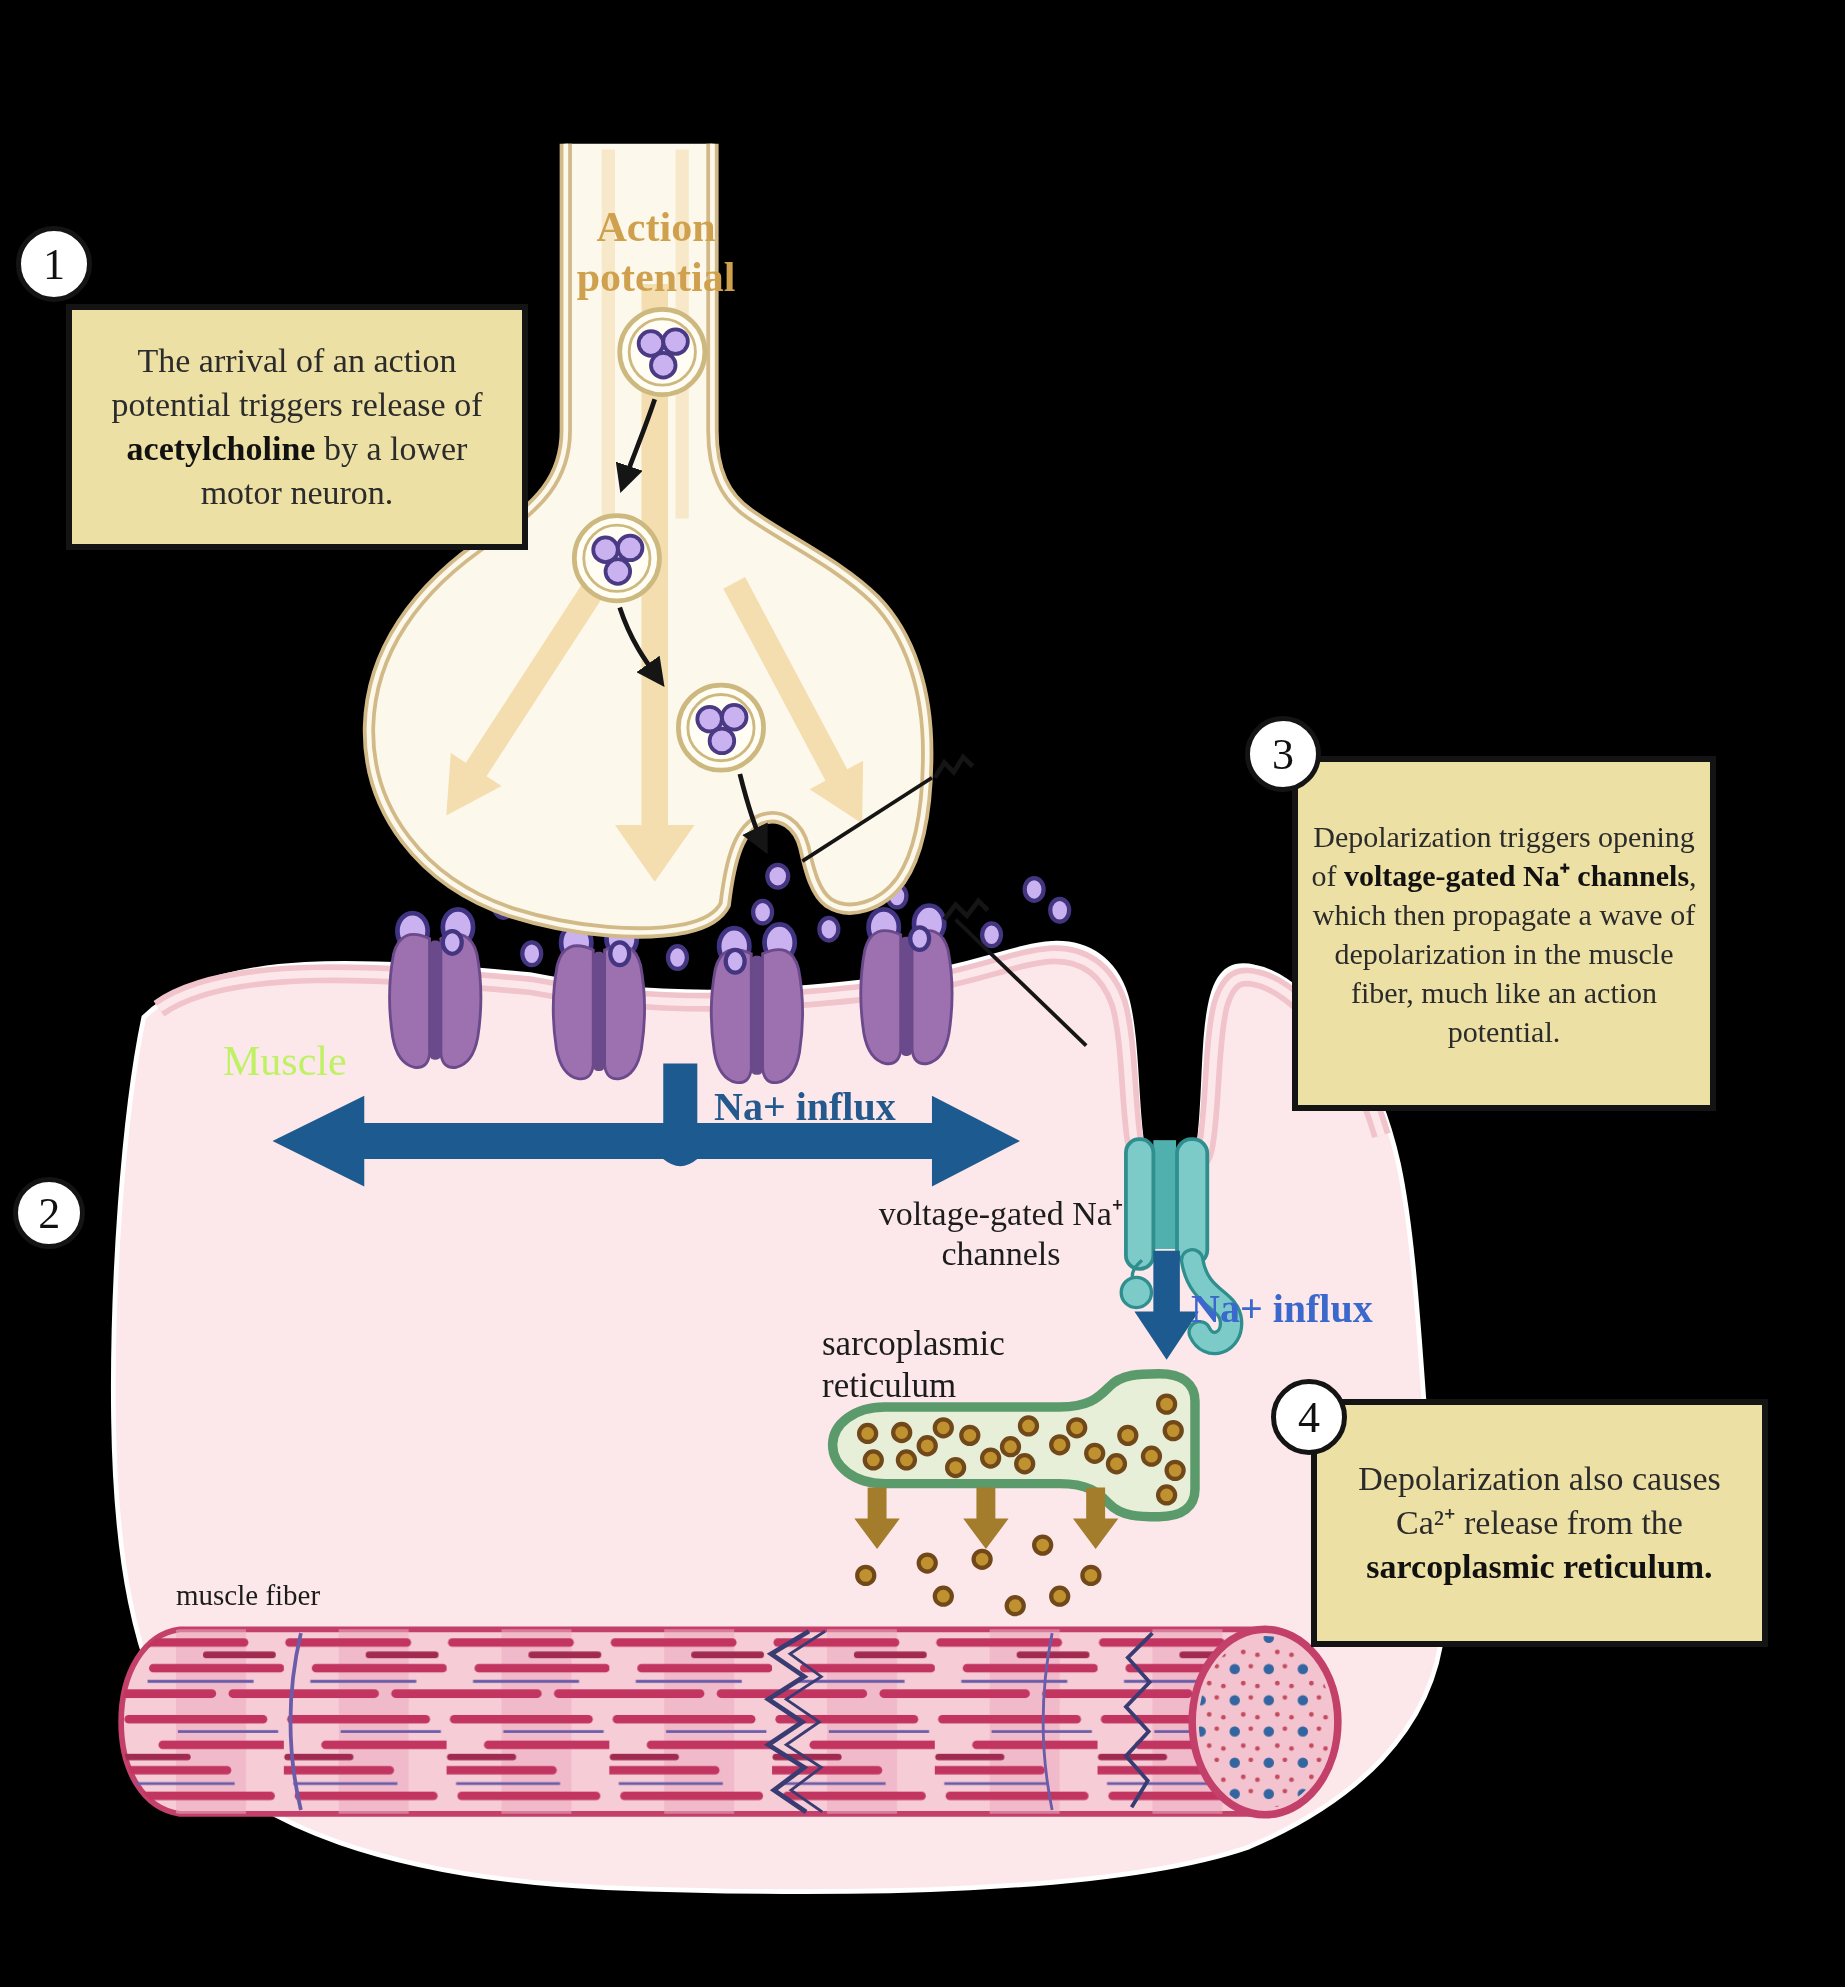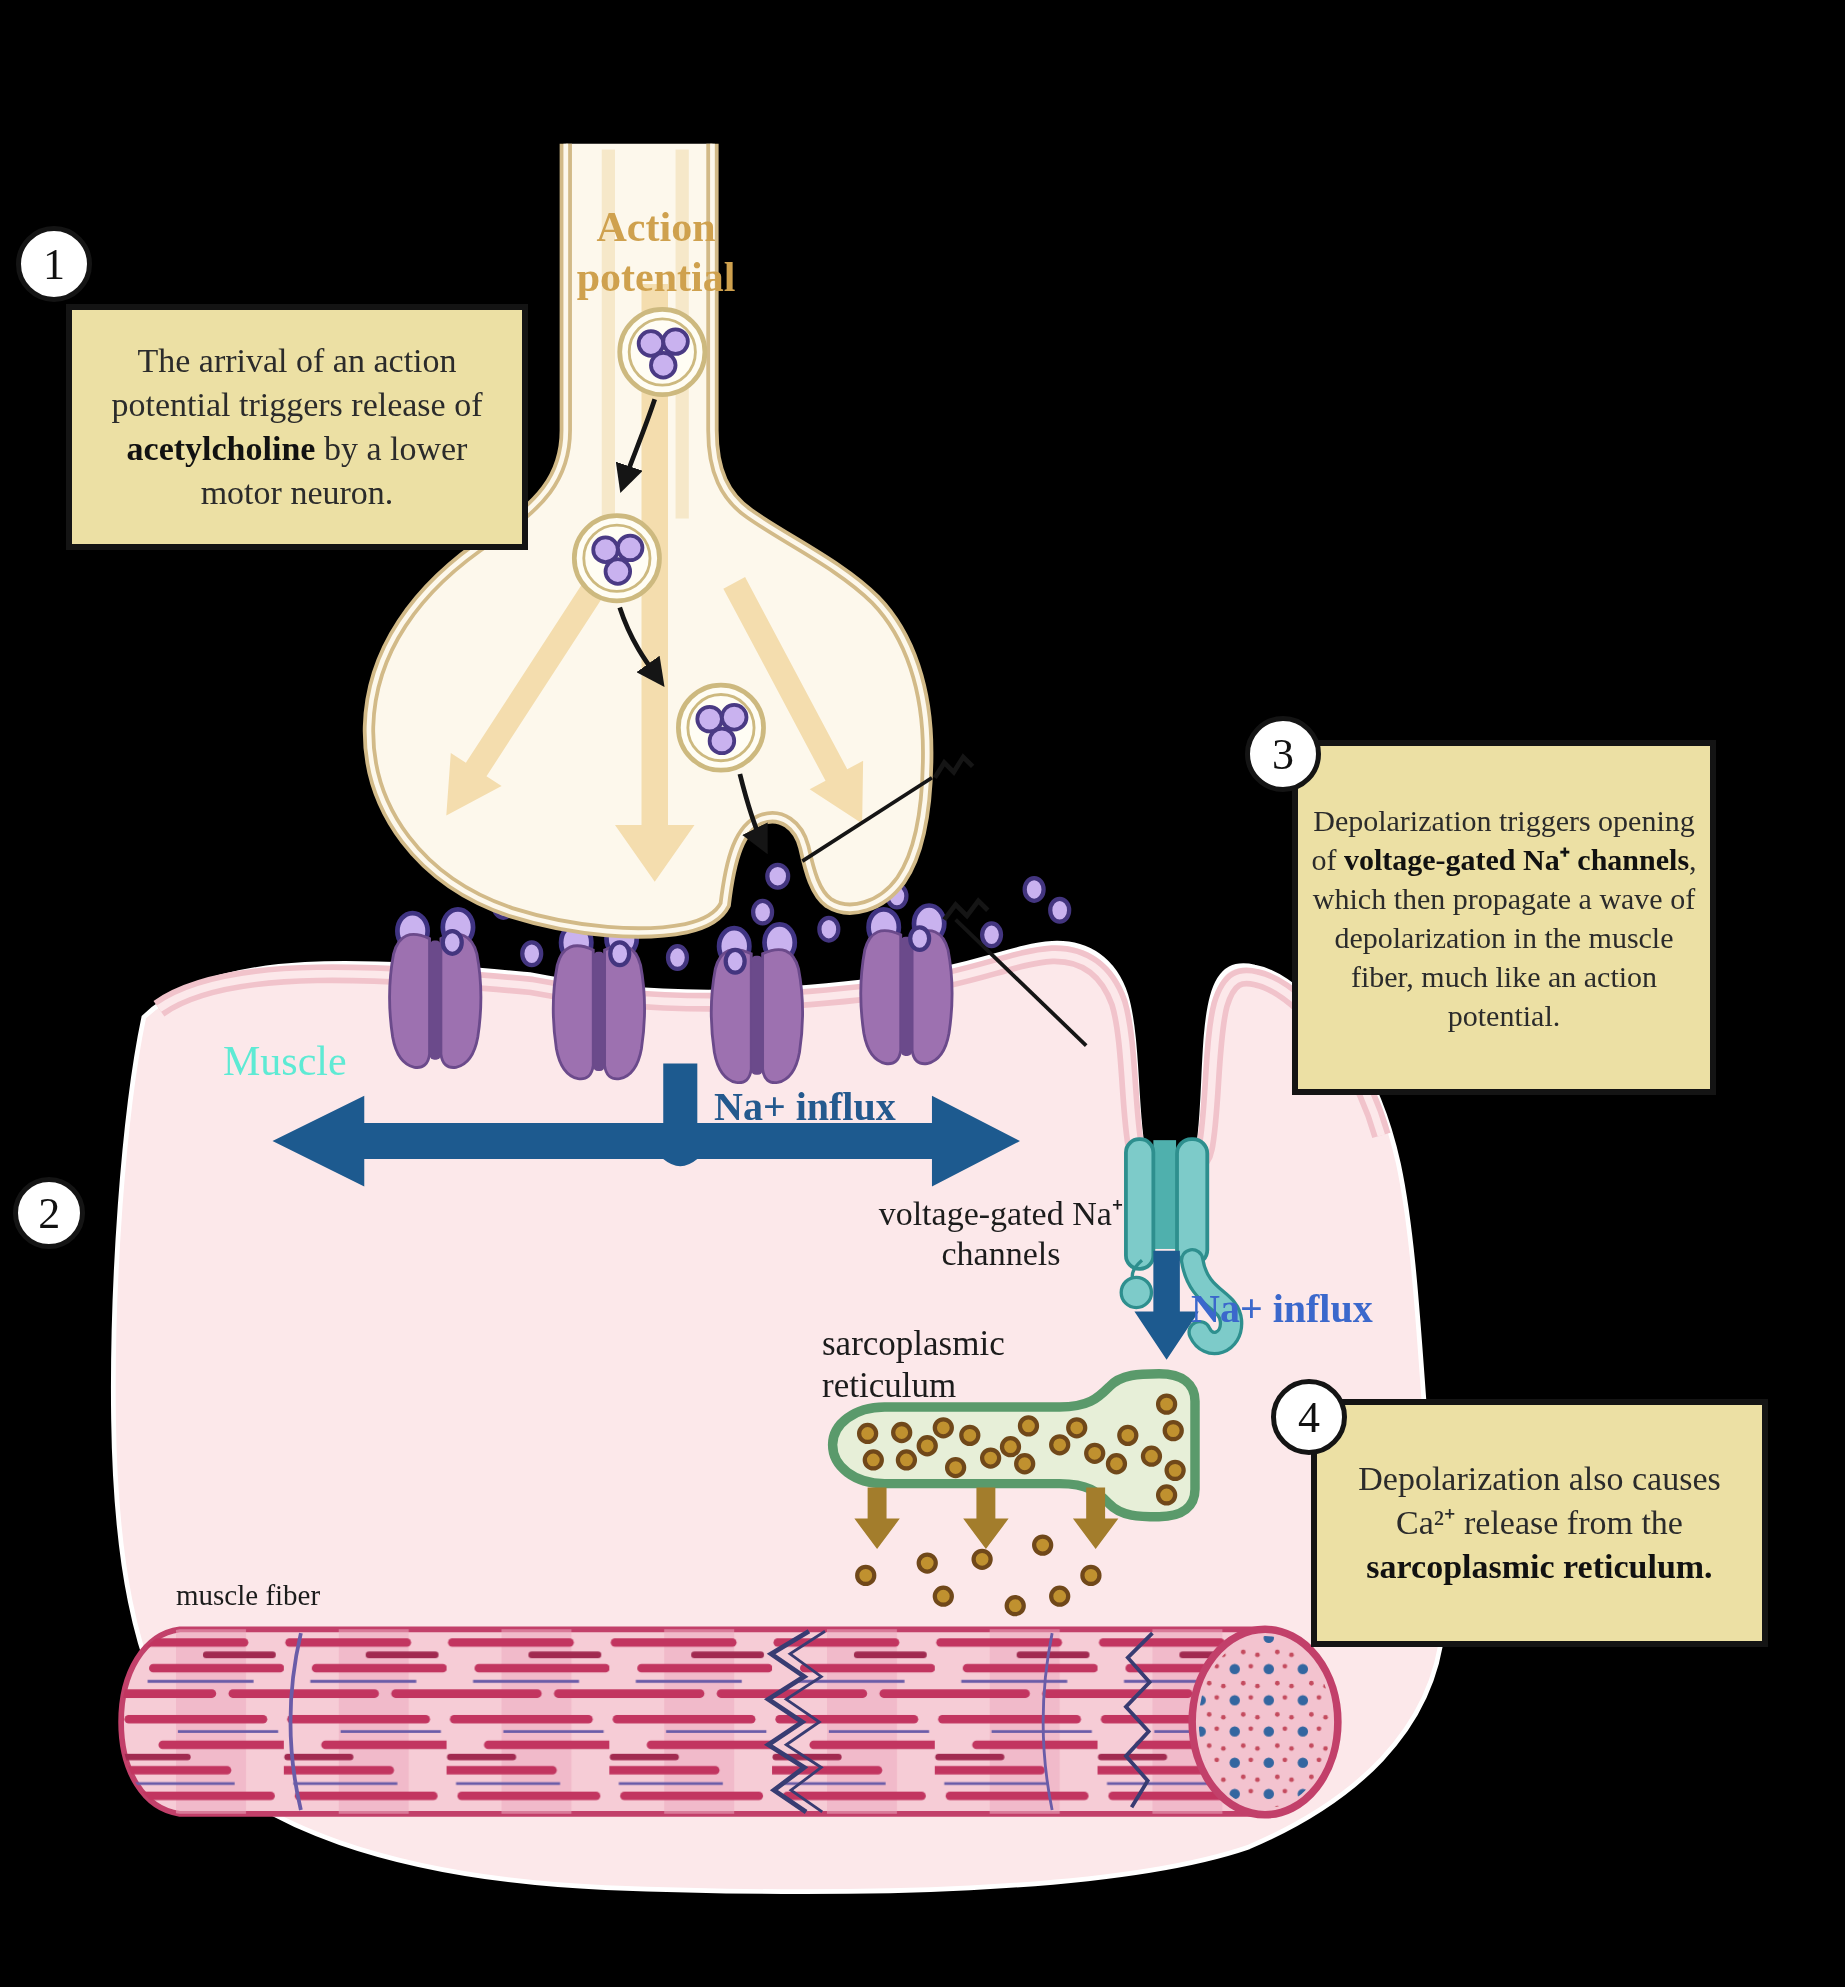--- a/index.html
+++ b/index.html
@@ -278,21 +278,21 @@
     <line x1="848" y1="910" x2="985" y2="822" stroke-width="4"></line>
     <line x1="1010" y1="972" x2="1148" y2="1105" stroke-width="4"></line>
     <polyline points="988,822 998,806 1008,816 1018,800 1028,810" fill="none" stroke-width="5"></polyline>
     <polyline points="998,972 1010,956 1022,968 1034,952 1044,962" fill="none" stroke-width="5"></polyline>
   </g>
 </svg>
 
 <div class="lbl" style="left:547px;top:203px;width:218px;text-align:center;font-size:42px;font-weight:700;line-height:1.18;color:#cfa14e;">Action potential</div>
 
 
-<div class="lbl" style="left:223px;top:1037px;font-size:42px;color:#5eead4;">Muscle</div>
+<div class="lbl" style="left:223px;top:1037px;font-size:42px;color:#bef264;">Muscle</div>
 
 <div class="lbl" style="left:714px;top:1083px;font-size:40px;font-weight:700;color:#24598e;">Na+ influx</div>
 
 <div class="lbl" style="left:878px;top:1194px;width:246px;text-align:center;font-size:34px;line-height:1.18;color:#1c1c1c;">voltage-gated Na⁺ channels</div>
 
 <div class="lbl" style="left:1191px;top:1285px;font-size:40px;font-weight:700;color:#3b68cc;">Na+ influx</div>
 
 <div class="lbl" style="left:822px;top:1323px;width:237px;font-size:35px;line-height:1.2;color:#1c1c1c;">sarcoplasmic reticulum</div>
 
 <div class="lbl" style="left:176px;top:1579px;font-size:29px;color:#1c1c1c;">muscle fiber</div>
@@ -301,21 +301,21 @@
   <span><span>The arrival of an action potential triggers release of </span><b>acetylcholine</b><span> by a lower motor neuron.</span></span>
 </div>
 <div class="badge" style="left:16px;top:226px;">
       <span>1</span>
     </div>
 
 <div class="badge" style="left:13.2px;top:1177px;width:72px;height:72px;">
       <span>2</span>
     </div>
 
-<div class="note-box" style="left:1292px;top:740px;width:424px;min-height:355px;font-size:30px;line-height:1.3;padding:13.2px 13.2px;">
+<div class="note-box" style="left:1292px;top:756px;width:424px;min-height:355px;font-size:30px;line-height:1.3;padding:13.2px 13.2px;">
   <span><span>Depolarization triggers opening of </span><b>voltage-gated Na⁺ channels</b><span>, which then propagate a wave of depolarization in the muscle fiber, much like an action potential.</span></span>
 </div>
 <div class="badge" style="left:1245px;top:716px;">
       <span>3</span>
     </div>
 
 <div class="note-box" style="left:1311px;top:1399px;width:457px;min-height:248px;font-size:34px;line-height:1.3;padding:7px 17px;">
   <span><span>Depolarization also causes Ca²⁺ release from the </span><b>sarcoplasmic reticulum.</b></span>
 </div>
 <div class="badge" style="left:1271px;top:1379px;">

